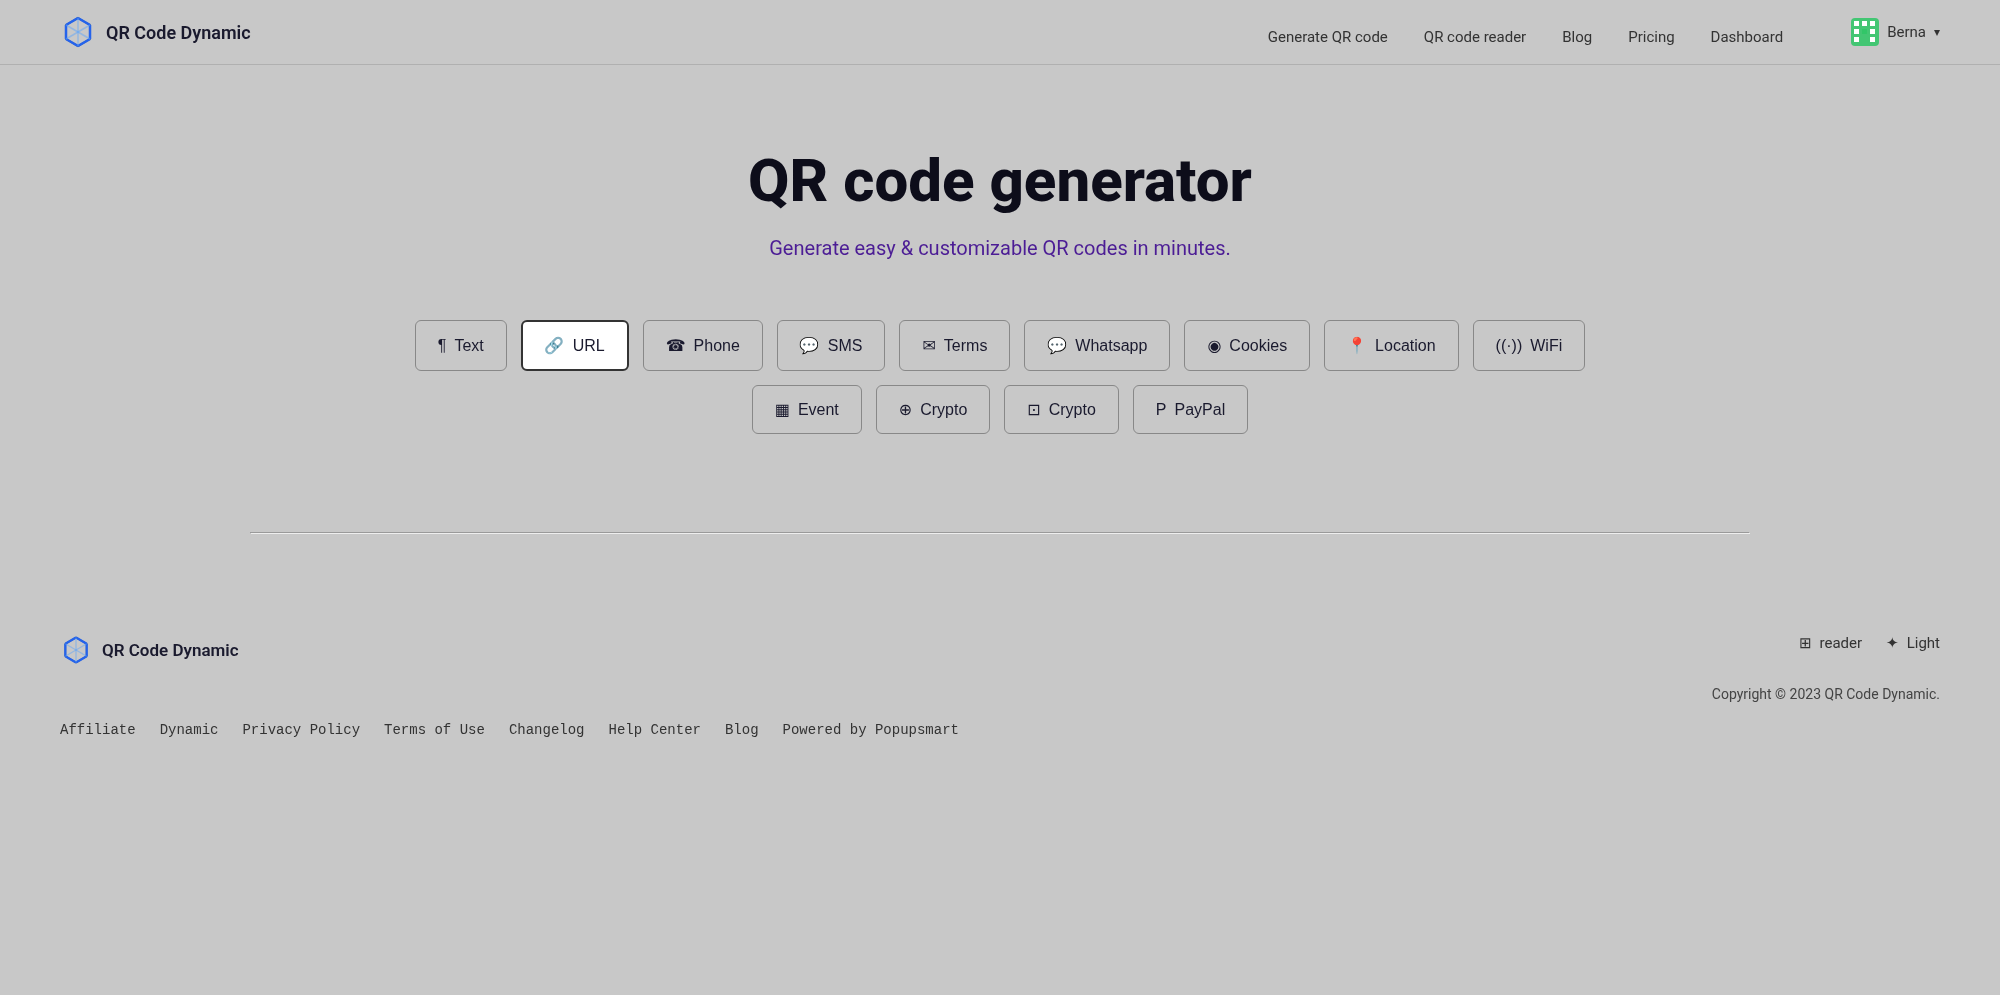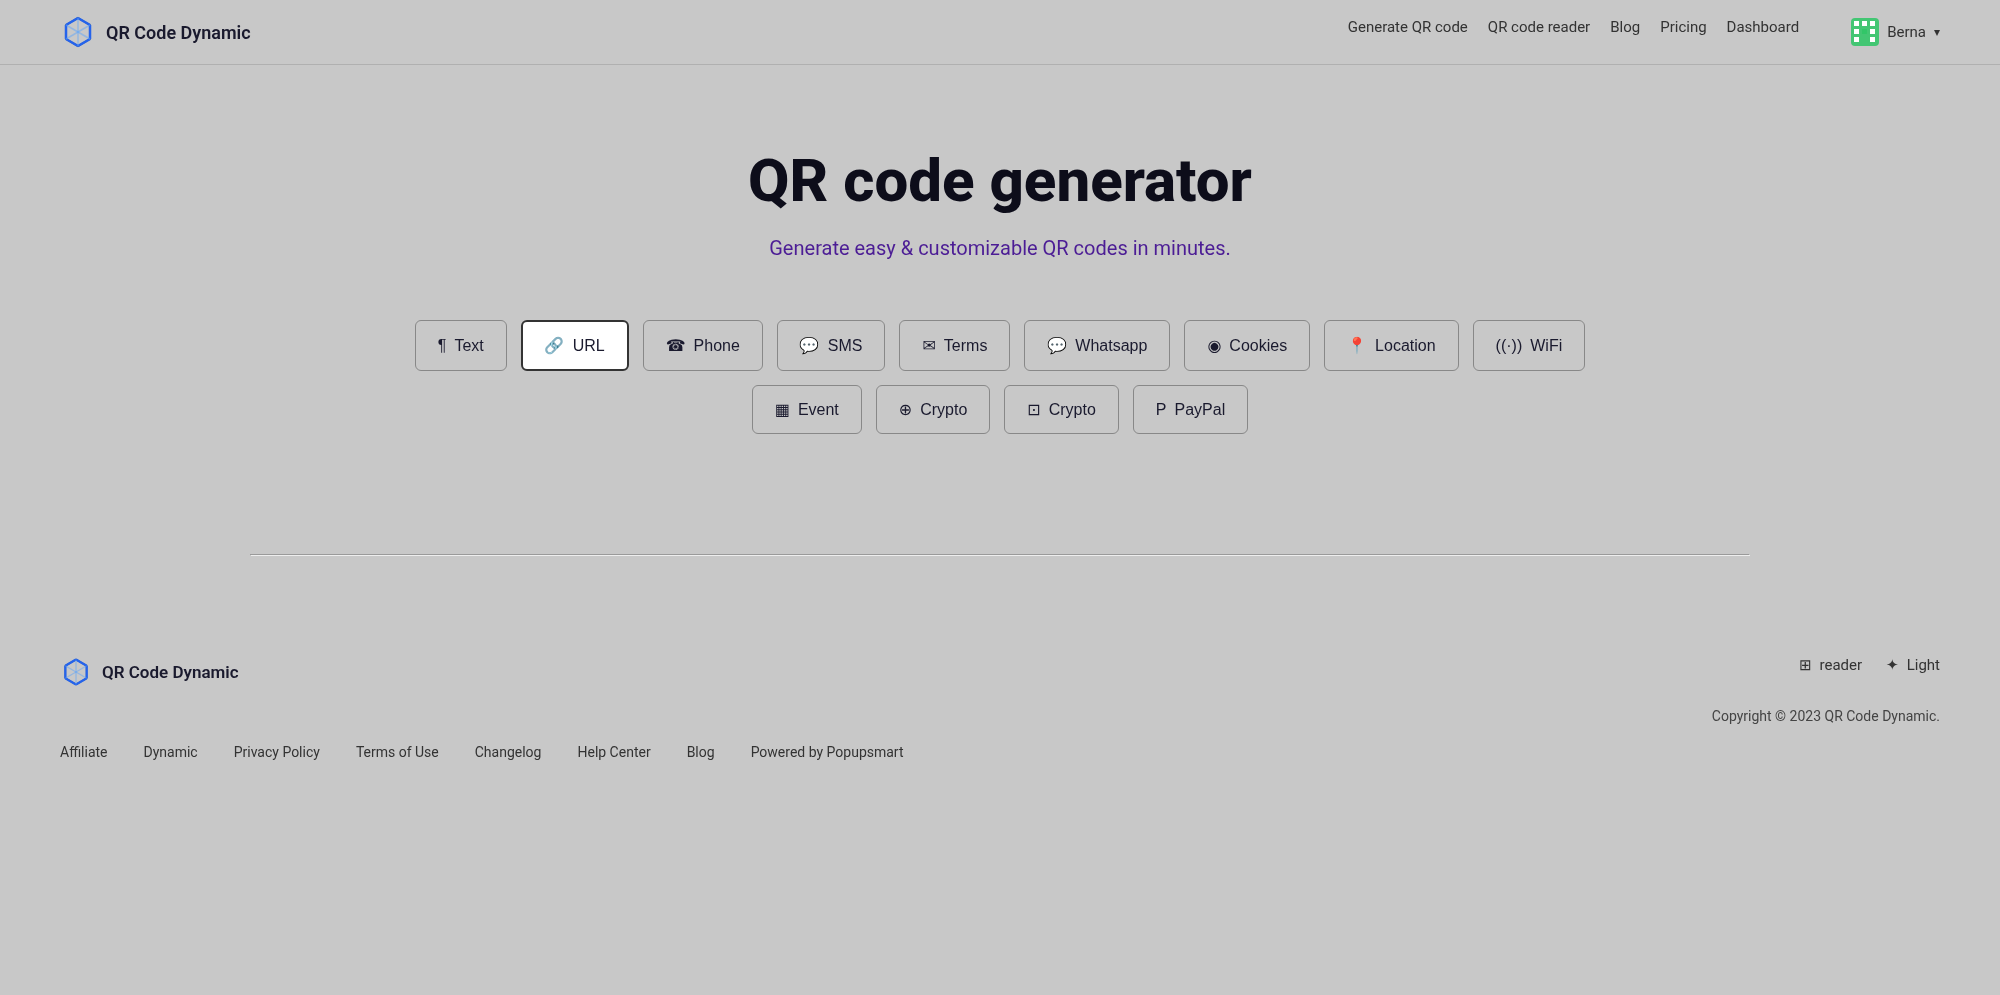--- a/index.html
+++ b/index.html
@@ -39,22 +39,22 @@
     }
 
     .logo-text {
       font-size: 18px;
       font-weight: 600;
       color: #1a1a2e;
     }
 
     .header-nav {
       display: flex;
-      align-items: flex-start;
-      gap: 20px;
+      align-items: flex-end;
+      gap: 36px;
     }
 
     .nav-link {
       font-size: 15px;
       color: #333;
       cursor: pointer;
       text-decoration: none;
     }
 
     .nav-user {
@@ -78,21 +78,21 @@
     .chevron-down {
       font-size: 12px;
       color: #333;
     }
 
     
     .main {
       display: flex;
       flex-direction: column;
       align-items: center;
-      padding: 80px 20px 60px;
+      padding: 80px 20px 38px;
     }
 
     .page-title {
       font-size: 60px;
       font-weight: 800;
       color: #0d0d1a;
       text-align: center;
       margin-bottom: 20px;
     }
 
@@ -205,22 +205,23 @@
 
     .footer-copyright {
       font-size: 14px;
       color: #444;
       margin-bottom: 20px;
       text-align: right;
     }
 
     .footer-links {
       display: flex;
-      gap: 36px;
+      gap: 24px;
       flex-wrap: wrap;
+      font-family: Liberation Mono, monospace;
     }
 
     .footer-link {
       font-size: 14px;
       color: #333;
       cursor: pointer;
       text-decoration: none;
     }
   </style>
 </head>

